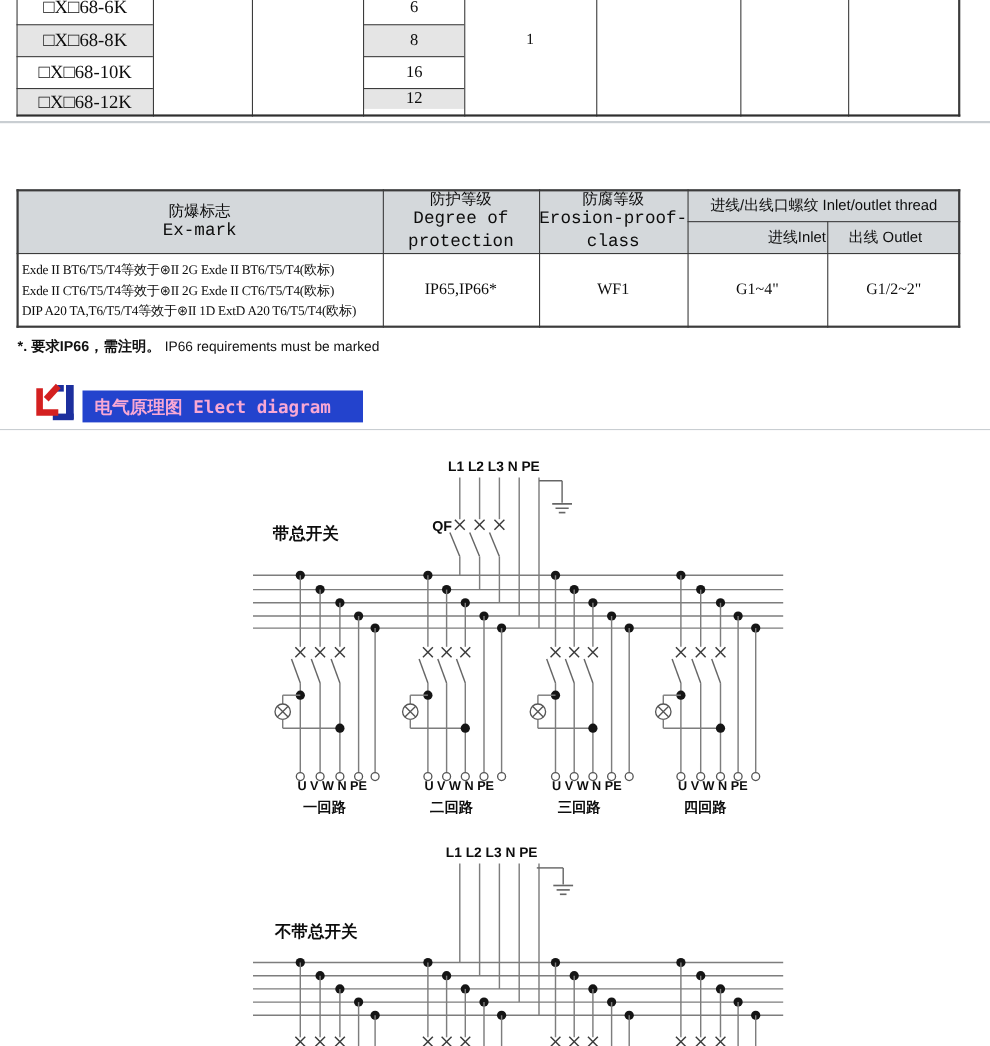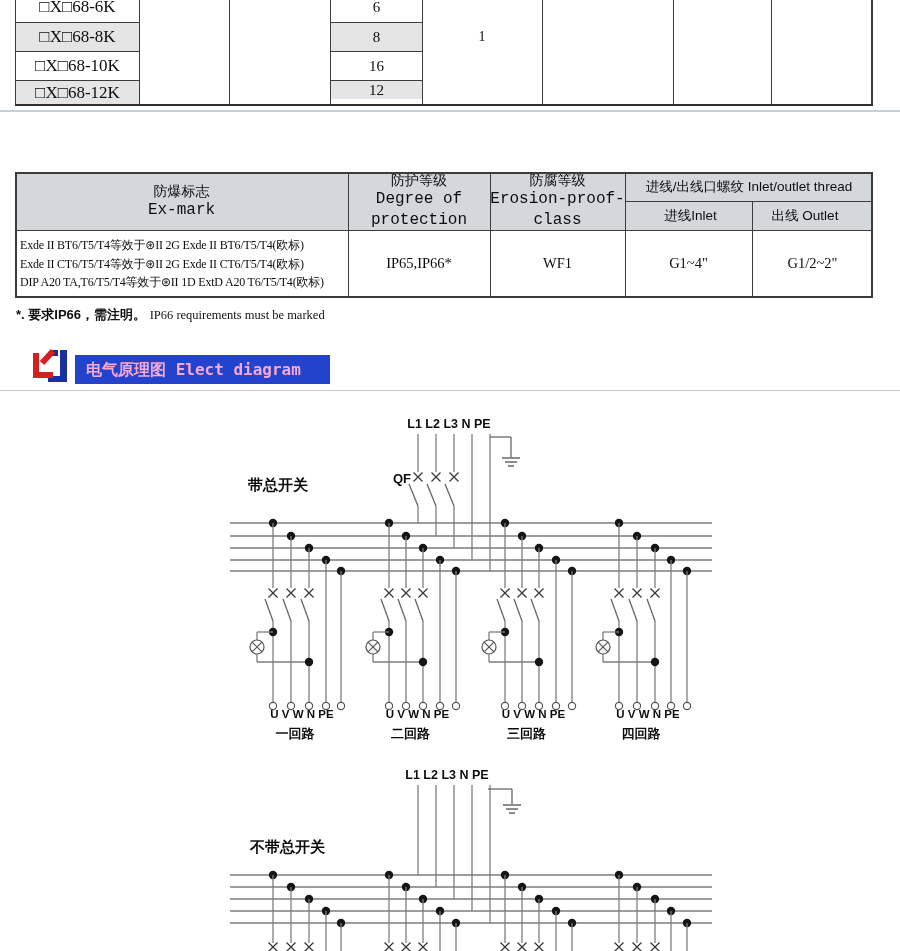--- a/index.html
+++ b/index.html
@@ -17,21 +17,21 @@
   .t2txt{position:absolute;display:flex;flex-direction:column;align-items:center;justify-content:center;
          text-align:center;color:#0d0d0d;line-height:1.3}
   .t2cn{font-size:14px;font-family:"Liberation Sans",sans-serif}
   .t2en{font-size:16px;font-family:Liberation Mono, monospace}
   .t2val{font-size:14.5px;font-family:"Liberation Serif",serif}
   .exline{font-size:12px;font-family:Liberation Serif, serif;letter-spacing:-0.2px;
           line-height:18.5px;white-space:nowrap;color:#0d0d0d}
   
   #footnote{position:absolute;left:16px;top:306px;font-size:13px;white-space:nowrap}
   #footnote .fcn{font-weight:bold;font-family:"Liberation Sans",sans-serif}
-  #footnote .fen{font-family:Liberation Serif, serif;font-size:12.5px;font-weight:normal}
+  #footnote .fen{font-family:Liberation Sans, sans-serif;font-size:12.5px;font-weight:normal}
   
   #banner{position:absolute;left:75px;top:355px;width:255px;height:29px;background:#2343cd;
           color:#f9a8d4;font-family:"DejaVu Sans Mono",monospace;font-weight:bold;font-size:16px;
           line-height:29px;padding-left:11px;box-sizing:border-box;white-space:nowrap}
   
   .dlab{font:bold 12.5px "Liberation Sans",sans-serif;fill:#0d0d0d}
   .dcap{font:bold 15px "Liberation Sans",sans-serif;fill:#0d0d0d}
   .dqf{font:bold 13px "Liberation Sans",sans-serif;fill:#0d0d0d}
   .dterm{font:bold 11.5px "Liberation Sans",sans-serif;fill:#0d0d0d}
   .dcirc{font:bold 13px "Liberation Sans",sans-serif;fill:#0d0d0d}
@@ -85,21 +85,21 @@
     <span class="t2cn">防护等级</span>
     <span class="t2en">Degree of protection</span>
   </div>
   <div class="t2txt" style="left:475px;top:0;width:135px;height:58px">
     <span class="t2cn">防腐等级</span>
     <span class="t2en">Erosion-proof-class</span>
   </div>
   <div class="t2txt" style="left:610px;top:0;width:248px;height:29px">
     <span class="t2cn" style="font-size:13.5px;white-space:nowrap">进线/出线口螺纹  Inlet/outlet thread</span>
   </div>
-  <div class="t2txt" style="left:612px;top:29px;width:127px;height:29px">
+  <div class="t2txt" style="left:646px;top:29px;width:127px;height:29px">
     <span class="t2cn" style="font-size:13.5px">进线Inlet</span>
   </div>
   <div class="t2txt" style="left:737px;top:29px;width:106px;height:29px">
     <span class="t2cn" style="font-size:13.5px">出线 Outlet</span>
   </div>
 
   <div class="abs" style="left:5px;top:64px;width:328px;height:60px">
     <div class="exline">Exde II BT6/T5/T4等效于⊛II 2G Exde II BT6/T5/T4(欧标)</div>
     <div class="exline">Exde II CT6/T5/T4等效于⊛II 2G Exde II CT6/T5/T4(欧标)</div>
     <div class="exline">DIP A20 TA,T6/T5/T4等效于⊛II 1D ExtD A20 T6/T5/T4(欧标)</div>

